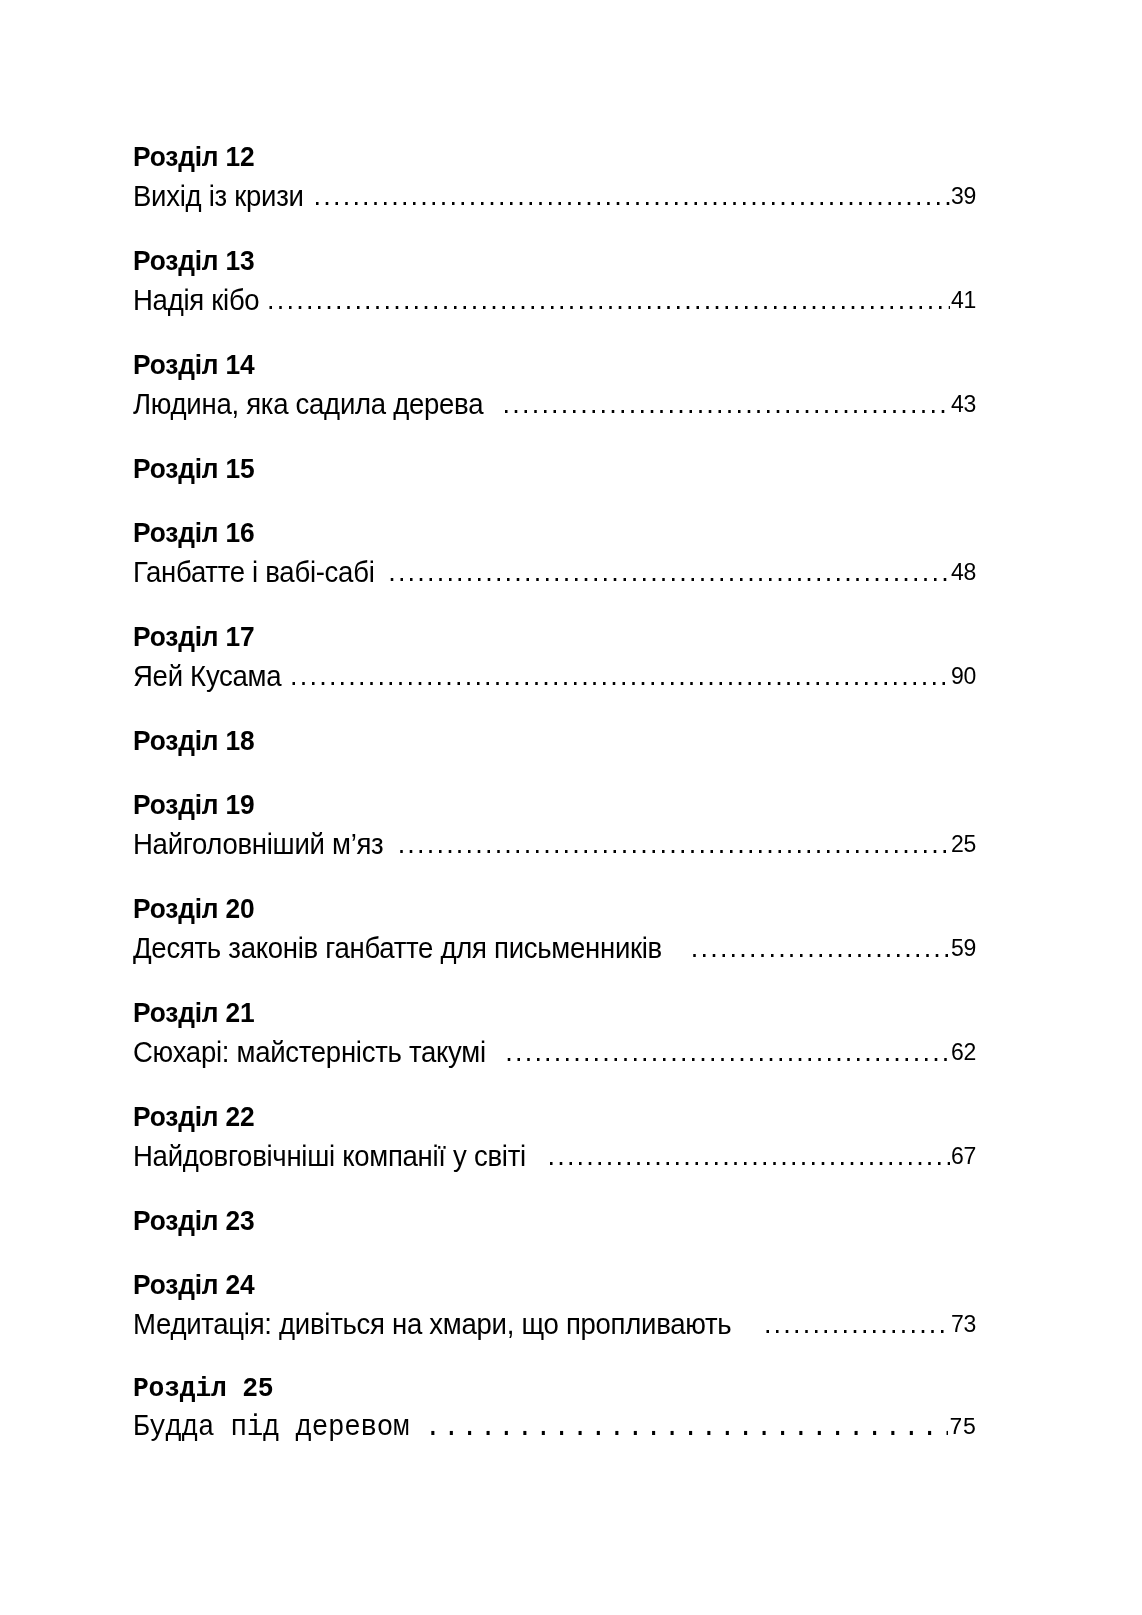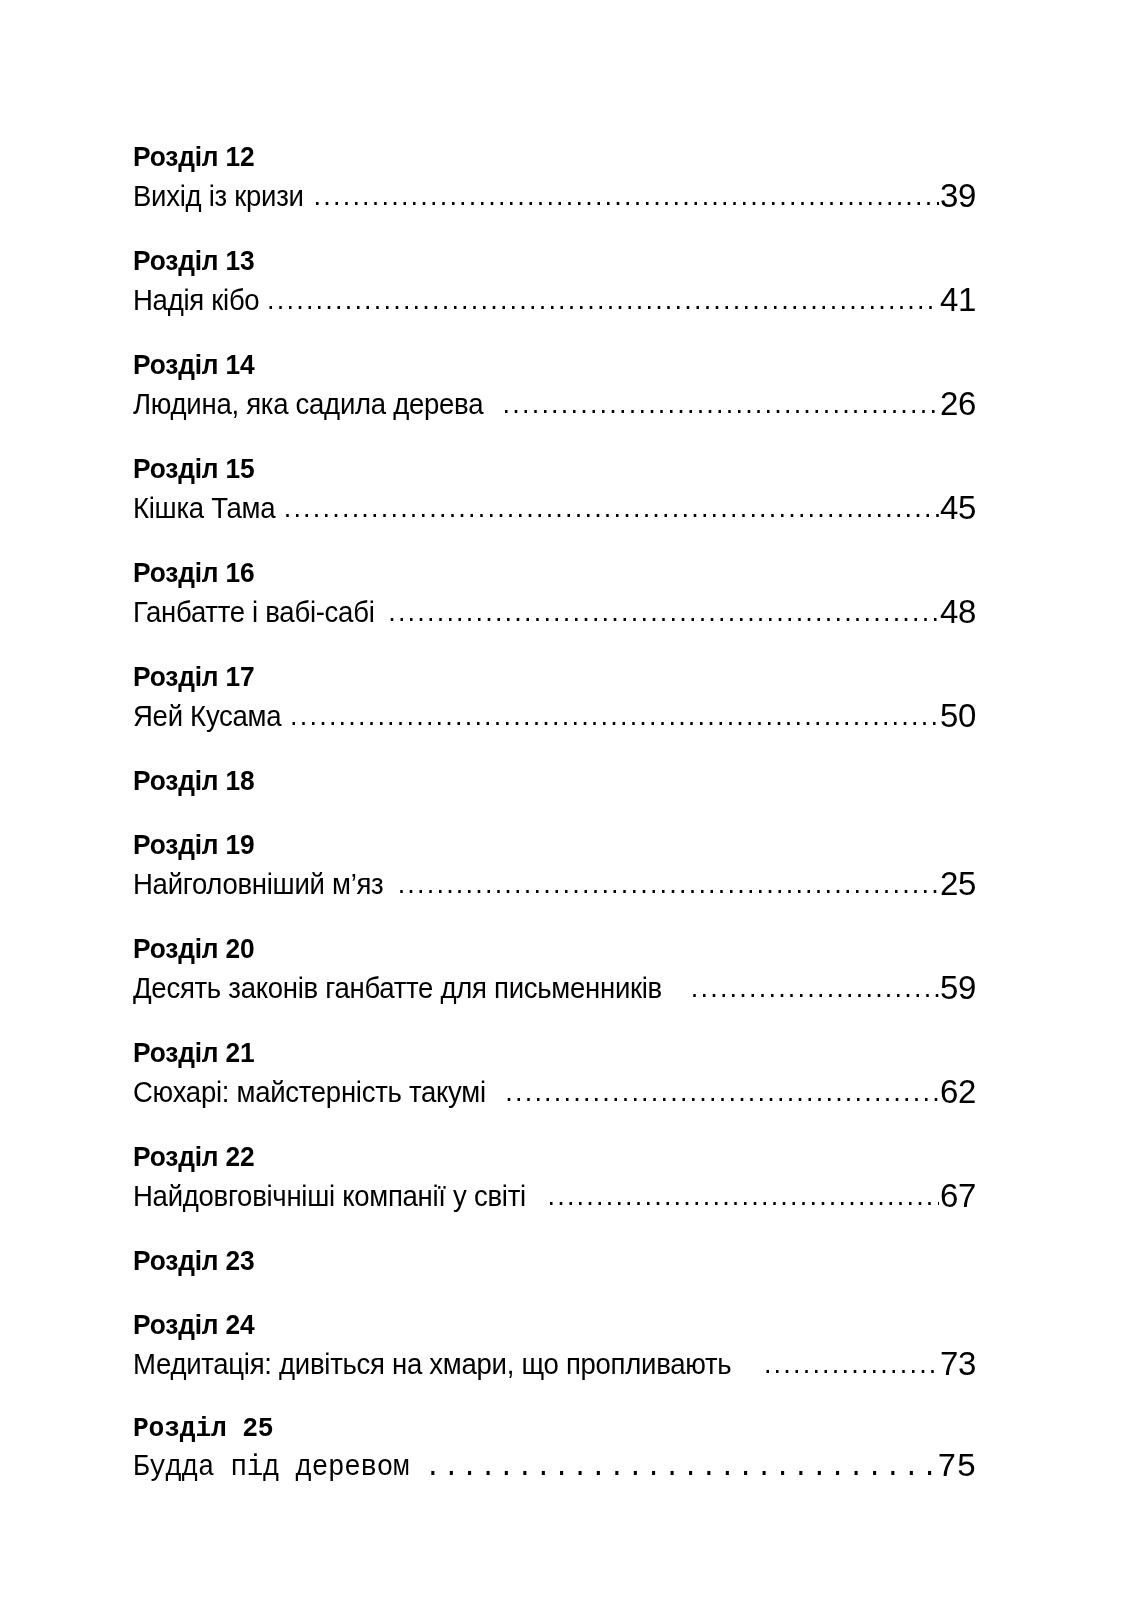--- a/index.html
+++ b/index.html
@@ -84,21 +84,21 @@
     content: "........................................................."
              "........................................................."
              "........................................................."
              ".........................................................";
   }
 
   .page-number {
     flex: 0 0 auto;
     text-align: right;
     white-space: nowrap;
-    font-size: 33px;
+    font-size: 23px;
     letter-spacing: -0.3px;
   }
 </style>
 </head>
 <body>
 
 <div class="page">
   <div class="toc" id="toc-root">
       <div class="toc-entry">
         <div class="chapter-label">Розділ 12</div>
@@ -114,45 +114,40 @@
           <span class="chapter-title">Надія кібо</span>
           <span class="leader"></span>
           <span class="page-number">41</span>
         </div>
       </div>
       <div class="toc-entry">
         <div class="chapter-label">Розділ 14</div>
         <div class="chapter-line">
           <span class="chapter-title">Людина, яка садила дерева</span>
           <span class="leader"></span>
-          <span class="page-number">26</span>
+          <span class="page-number">43</span>
         </div>
       </div>
       <div class="toc-entry">
         <div class="chapter-label">Розділ 15</div>
-        <div class="chapter-line">
-          <span class="chapter-title">Кішка Тама</span>
-          <span class="leader"></span>
-          <span class="page-number">45</span>
-        </div>
       </div>
       <div class="toc-entry">
         <div class="chapter-label">Розділ 16</div>
         <div class="chapter-line">
           <span class="chapter-title">Ганбатте і вабі-сабі</span>
           <span class="leader"></span>
           <span class="page-number">48</span>
         </div>
       </div>
       <div class="toc-entry">
         <div class="chapter-label">Розділ 17</div>
         <div class="chapter-line">
           <span class="chapter-title">Яей Кусама</span>
           <span class="leader"></span>
-          <span class="page-number">50</span>
+          <span class="page-number">90</span>
         </div>
       </div>
       <div class="toc-entry">
         <div class="chapter-label">Розділ 18</div>
       </div>
       <div class="toc-entry">
         <div class="chapter-label">Розділ 19</div>
         <div class="chapter-line">
           <span class="chapter-title">Найголовніший м’яз</span>
           <span class="leader"></span>

